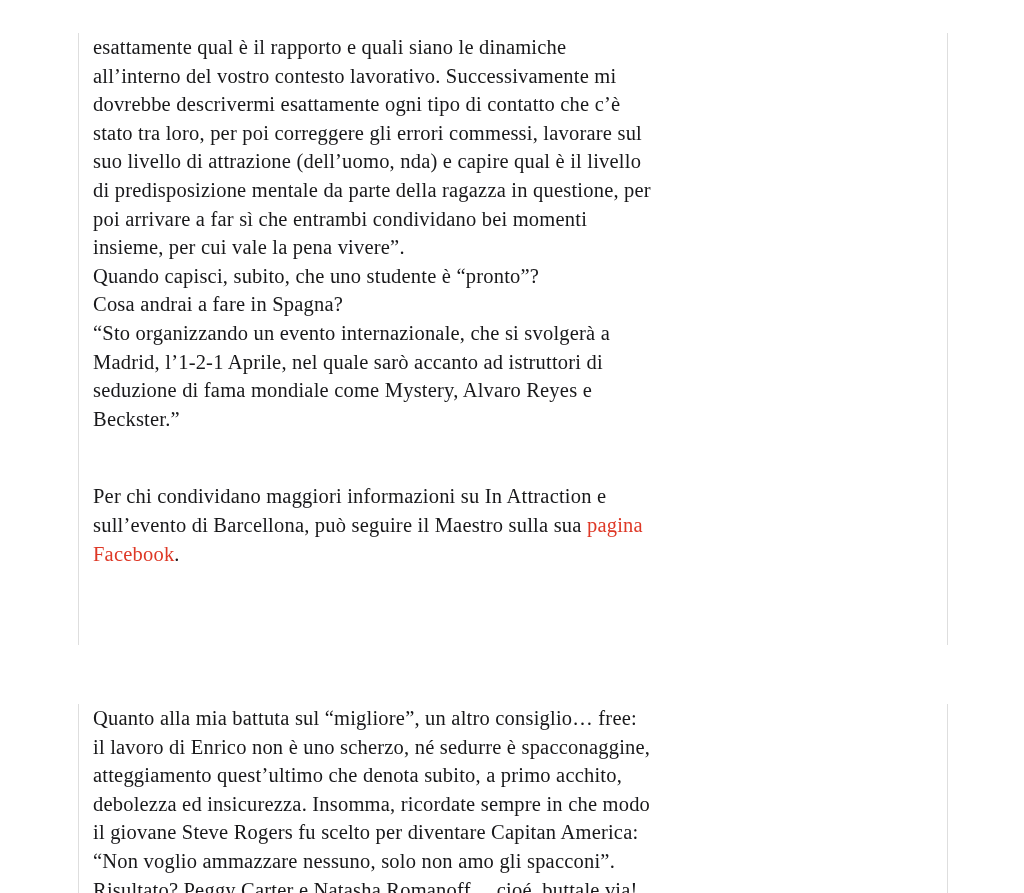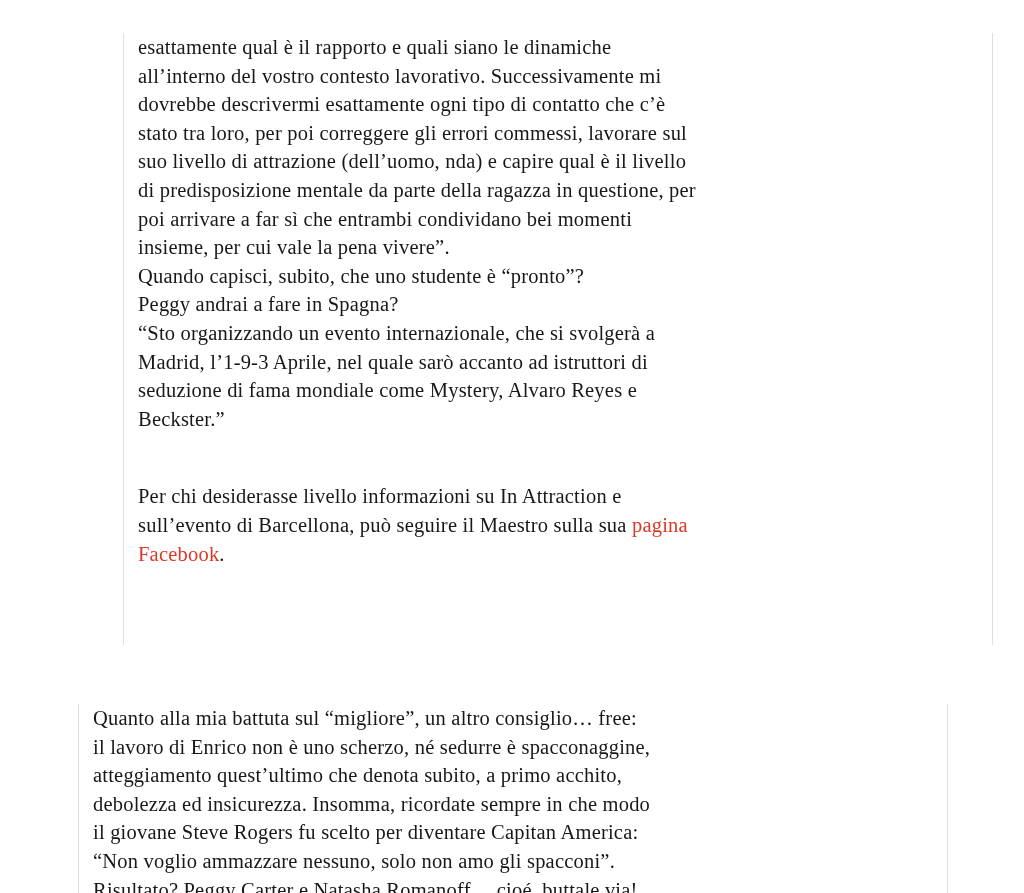--- a/index.html
+++ b/index.html
@@ -19,21 +19,21 @@
   
   .article-block {
     position: absolute;
     left: 78px;
     width: 870px;
     box-sizing: border-box;
     border-left: 1px solid #dedede;
     border-right: 1px solid #dedede;
   }
 
-  #block-main  { top: 33px;  height: 612px; margin-left: 45px; }
+  #block-main  { top: 33px;  height: 612px; }
   #block-coda  { top: 672px; height: 221px; margin-top: 32px; }
 
   .text-col {
     position: absolute;
     left: 14px;
     top: 0;
     width: 560px;
   }
 
   p.para {
@@ -67,27 +67,27 @@
 <body>
 
 <div class="article-block" id="block-main">
   <div class="text-col">
 
     <p class="para">esattamente qual è il rapporto e quali siano le dinamiche all’interno del vostro contesto lavorativo. Successivamente mi dovrebbe descrivermi esattamente ogni tipo di contatto che c’è stato tra loro, per poi correggere gli errori commessi, lavorare sul suo livello di attrazione (dell’uomo, nda) e capire qual è il livello di predisposizione mentale da parte della ragazza in questione, per poi arrivare a far sì che entrambi condividano bei momenti insieme, per cui vale la pena vivere”.</p>
 
     <p class="para qline">Quando capisci, subito, che uno studente è “pronto”?</p>
 
 
-    <p class="para qline">Peggy andrai a fare in Spagna?</p>
+    <p class="para qline">Cosa andrai a fare in Spagna?</p>
 
-    <p class="para">“Sto organizzando un evento internazionale, che si svolgerà a Madrid, l’1-9-3 Aprile, nel quale sarò accanto ad istruttori di seduzione di fama mondiale come Mystery, Alvaro Reyes e Beckster.”</p>
+    <p class="para">“Sto organizzando un evento internazionale, che si svolgerà a Madrid, l’1-2-1 Aprile, nel quale sarò accanto ad istruttori di seduzione di fama mondiale come Mystery, Alvaro Reyes e Beckster.”</p>
 
     <div class="spacer-lg"></div>
 
-    <p class="para"><span>Per chi desiderasse livello informazioni su In Attraction e sull’evento di Barcellona, può seguire il Maestro sulla sua </span><a class="inline-link" href="#">pagina Facebook</a><span class="blk">.</span></p>
+    <p class="para"><span>Per chi condividano maggiori informazioni su In Attraction e sull’evento di Barcellona, può seguire il Maestro sulla sua </span><a class="inline-link" href="#">pagina Facebook</a><span class="blk">.</span></p>
 
   </div>
 </div>
 
 <div class="article-block" id="block-coda">
   <div class="text-col">
 
     <p class="para">Quanto alla mia battuta sul “migliore”, un altro consiglio… free: il lavoro di Enrico non è uno scherzo, né sedurre è spacconaggine, atteggiamento quest’ultimo che denota subito, a primo acchito, debolezza ed insicurezza. Insomma, ricordate sempre in che modo il giovane Steve Rogers fu scelto per diventare Capitan America: “Non voglio ammazzare nessuno, solo non amo gli spacconi”. Risultato? Peggy Carter e Natasha Romanoff… cioé, buttale via!</p>
 
   </div>

